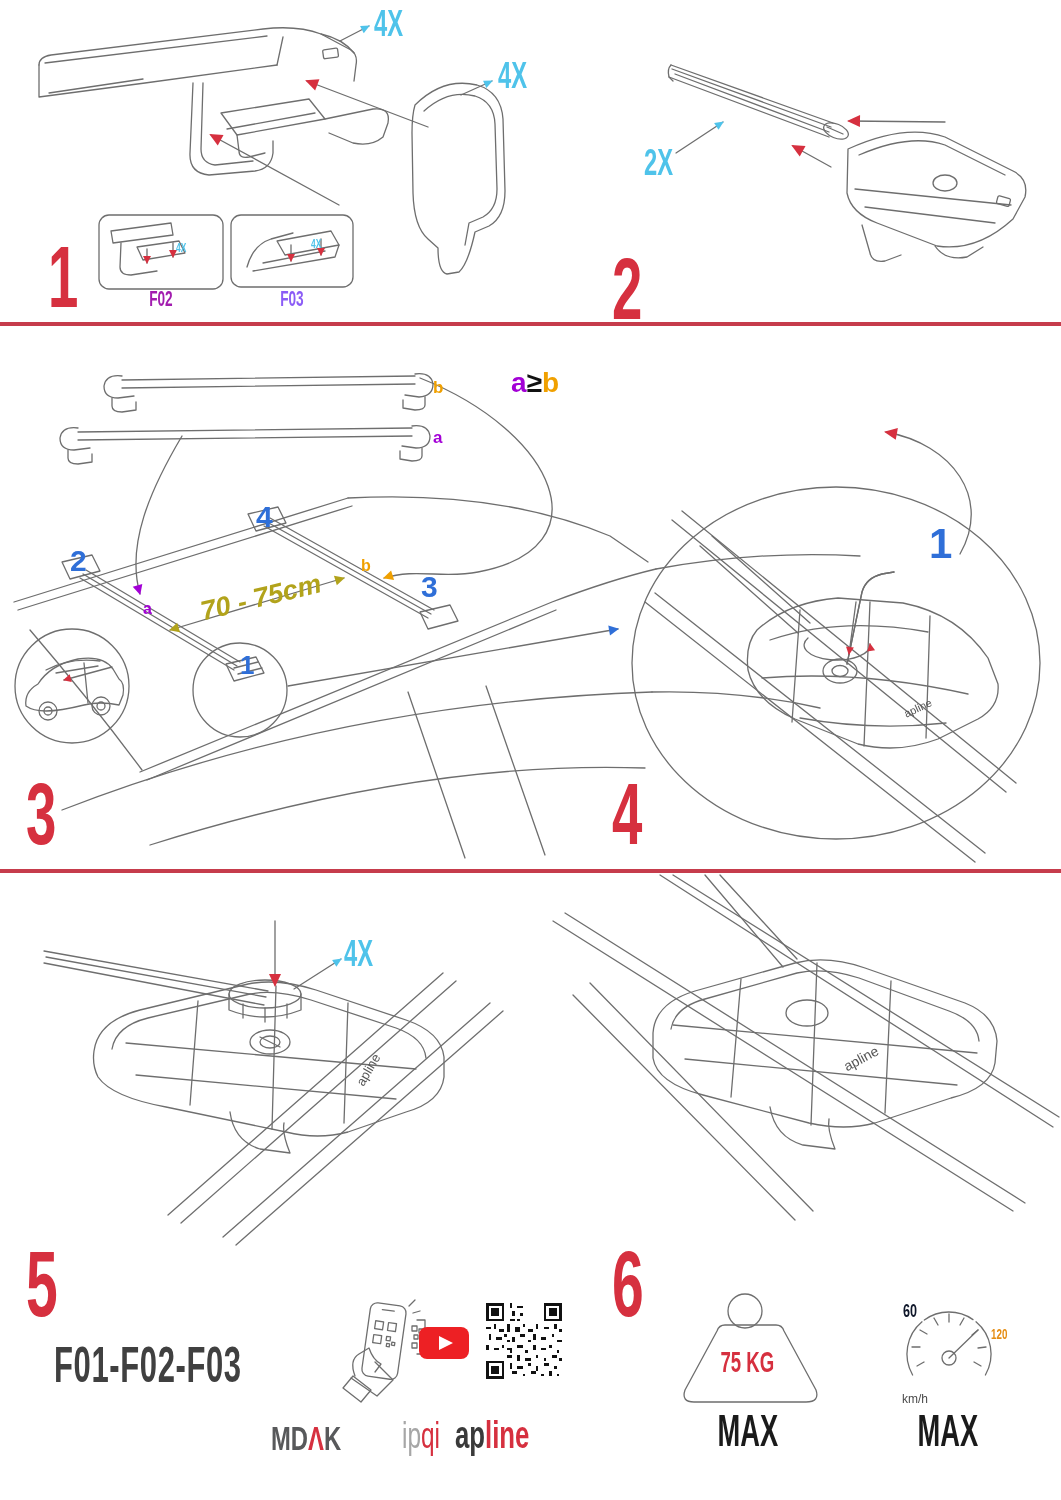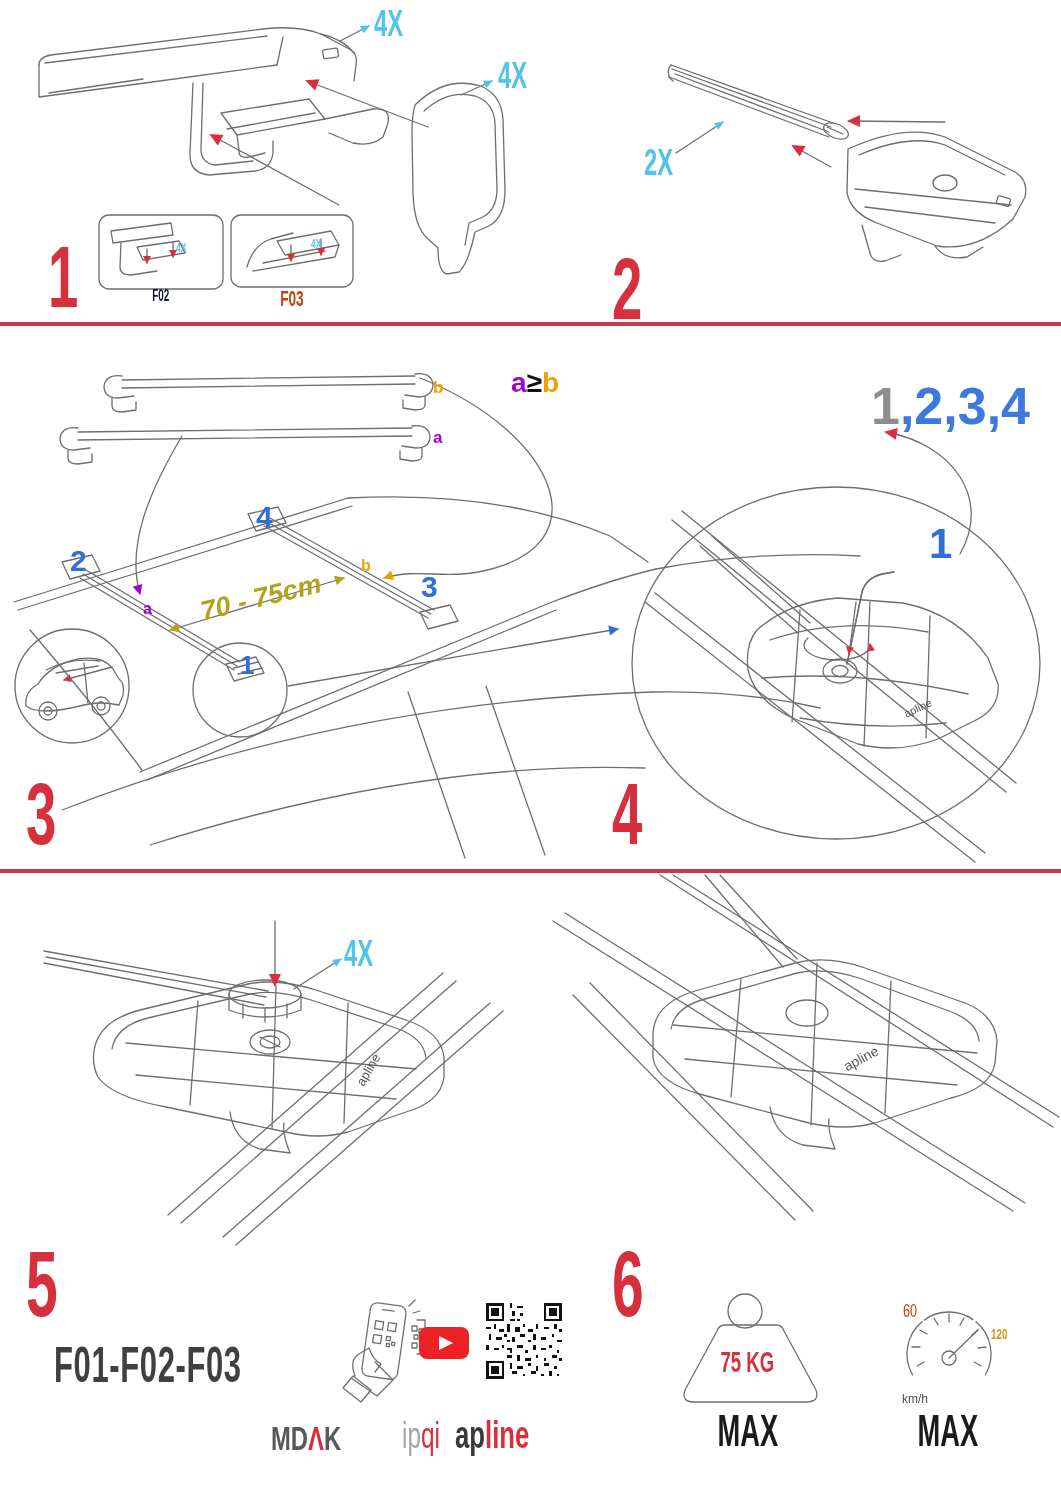--- a/index.html
+++ b/index.html
@@ -96,22 +96,22 @@
     <path d="M228,266 L310,252 L314,240" stroke-width="1.1"></path>
     <path d="M238,258 L300,246" stroke-width="1.1"></path>
     <path d="M266,240 L266,256" stroke="#d6303f" stroke-width="2" marker-end="url(#m-red-s)"></path>
     <path d="M296,234 L296,250" stroke="#d6303f" stroke-width="2" marker-end="url(#m-red-s)"></path>
   </g>
 </svg>
 <div class="lbl qty" style="left:374px;top:6px"><span class="sx sx66">4X</span></div>
 <div class="lbl qty" style="left:498px;top:58px"><span class="sx sx66">4X</span></div>
 <div class="lbl" style="left:176px;top:242px;font-size:12px;font-weight:700;color:#4fc3ea"><span class="sx sx70">4X</span></div>
 <div class="lbl" style="left:311px;top:238px;font-size:12px;font-weight:700;color:#4fc3ea"><span class="sx sx70">4X</span></div>
-<div class="lbl ctr" style="left:131px;top:288px;width:60px;font-size:16px;font-weight:700;color:#0f172a"><span class="sxc">F02</span></div>
-<div class="lbl ctr" style="left:262px;top:288px;width:60px;font-size:22px;font-weight:700;color:#c2410c"><span class="sxc">F03</span></div>
+<div class="lbl ctr" style="left:131px;top:288px;width:60px;font-size:22px;font-weight:700;color:#a21caf"><span class="sxc">F02</span></div>
+<div class="lbl ctr" style="left:262px;top:288px;width:60px;font-size:22px;font-weight:700;color:#8b5cf6"><span class="sxc">F03</span></div>
 <div class="lbl bignum" style="left:48px;top:233px"><span class="sx">1</span></div>
 
 <svg class="art" style="left:615px;top:25px" width="446" height="290" viewBox="0 0 446 290">
   <path d="M56,40 Q52,44 54,52 L58,56"></path>
   <path d="M56,40 L218,98"></path>
   <path d="M54,52 L214,112"></path>
   <path d="M57,44 L216,102"></path>
   <path d="M60,49 L214,107"></path>
   <ellipse cx="221" cy="106" rx="13" ry="7" transform="rotate(22 221 106)"></ellipse>
   <path d="M212,102 L228,109"></path>
@@ -236,23 +236,20 @@
 <div class="lbl" style="left:433px;top:429px;font-size:17px;font-weight:700;color:#a300d6">a</div>
 <div class="lbl bluep" style="left:70px;top:546px;font-size:30px">2</div>
 <div class="lbl bluep" style="left:256px;top:502px;font-size:30px">4</div>
 <div class="lbl bluep" style="left:421px;top:572px;font-size:30px">3</div>
 <div class="lbl bluep" style="left:240px;top:652px;font-size:26px">1</div>
 <div class="lbl" style="left:143px;top:601px;font-size:16px;font-weight:700;color:#a300d6">a</div>
 <div class="lbl" style="left:361px;top:558px;font-size:16px;font-weight:700;color:#f0a000">b</div>
 <div class="lbl" style="left:198px;top:599px;font-size:27px;font-weight:700;font-style:italic;color:#b2a31b;transform:rotate(-13.5deg);transform-origin:0 0">70 - 75cm</div>
 <div class="lbl bignum" style="left:26px;top:770px"><span class="sx">3</span></div>
 
-<div class="lbl" style="left:871px;top:380px;font-size:52px;font-weight:700">
-  <span style="color:#8d8d8d">1</span><span style="color:#3c78dd">,2,3,4</span>
-</div>
 <div class="lbl bluep" style="left:929px;top:523px;font-size:42px">1</div>
 <div class="lbl bignum" style="left:612px;top:770px"><span class="sx">4</span></div>
 
 <div class="divider" style="top:869px"></div>
 
 <svg class="art" style="left:18px;top:893px" width="530" height="345" viewBox="0 0 530 345">
   <path d="M150,322 L425,80"></path>
       <path d="M163,330 L438,88"></path>
   <path d="M205,344 L472,110"></path>
       <path d="M218,352 L485,118"></path>
@@ -360,18 +357,18 @@
   <path d="M36,38 L43,42" stroke="#58b32a" stroke-width="3"></path>
   <path d="M50,26 L54,33" stroke="#e58d13" stroke-width="3"></path>
   <path d="M65,22 L65,30" stroke="#e58d13" stroke-width="3"></path>
   <path d="M80,26 L76,33" stroke="#e58d13" stroke-width="3"></path>
   <path d="M94,38 L88,43" stroke="#d6303f" stroke-width="3"></path>
   <path d="M102,55 L94,56" stroke="#d6303f" stroke-width="3"></path>
   <path d="M97,74 L90,70" stroke="#d6303f" stroke-width="3"></path>
   <path d="M65,66 L94,38" stroke="#e58d13" stroke-width="5"></path>
   <circle cx="65" cy="66" r="7" fill="#ffffff" stroke="#e58d13" stroke-width="5"></circle>
 </svg>
-<div class="lbl" style="left:903px;top:1302px;font-size:18px;font-weight:400;color:#c2410c"><span class="sx sx70">60</span></div>
+<div class="lbl" style="left:903px;top:1302px;font-size:18px;font-weight:700;color:#0f172a"><span class="sx sx70">60</span></div>
 <div class="lbl" style="left:991px;top:1327px;font-size:14px;font-weight:700;color:#e58d13"><span class="sx sx70">120</span></div>
 <div class="lbl ctr" style="left:870px;top:1393px;width:90px;font-size:12px;color:#4a4a4a">km/h</div>
 <div class="lbl ctr" style="left:898px;top:1409px;width:100px;font-size:44px;font-weight:700;color:#1a1a1a"><span class="sxc">MAX</span></div>
 
 </div>
 
 </body></html>

